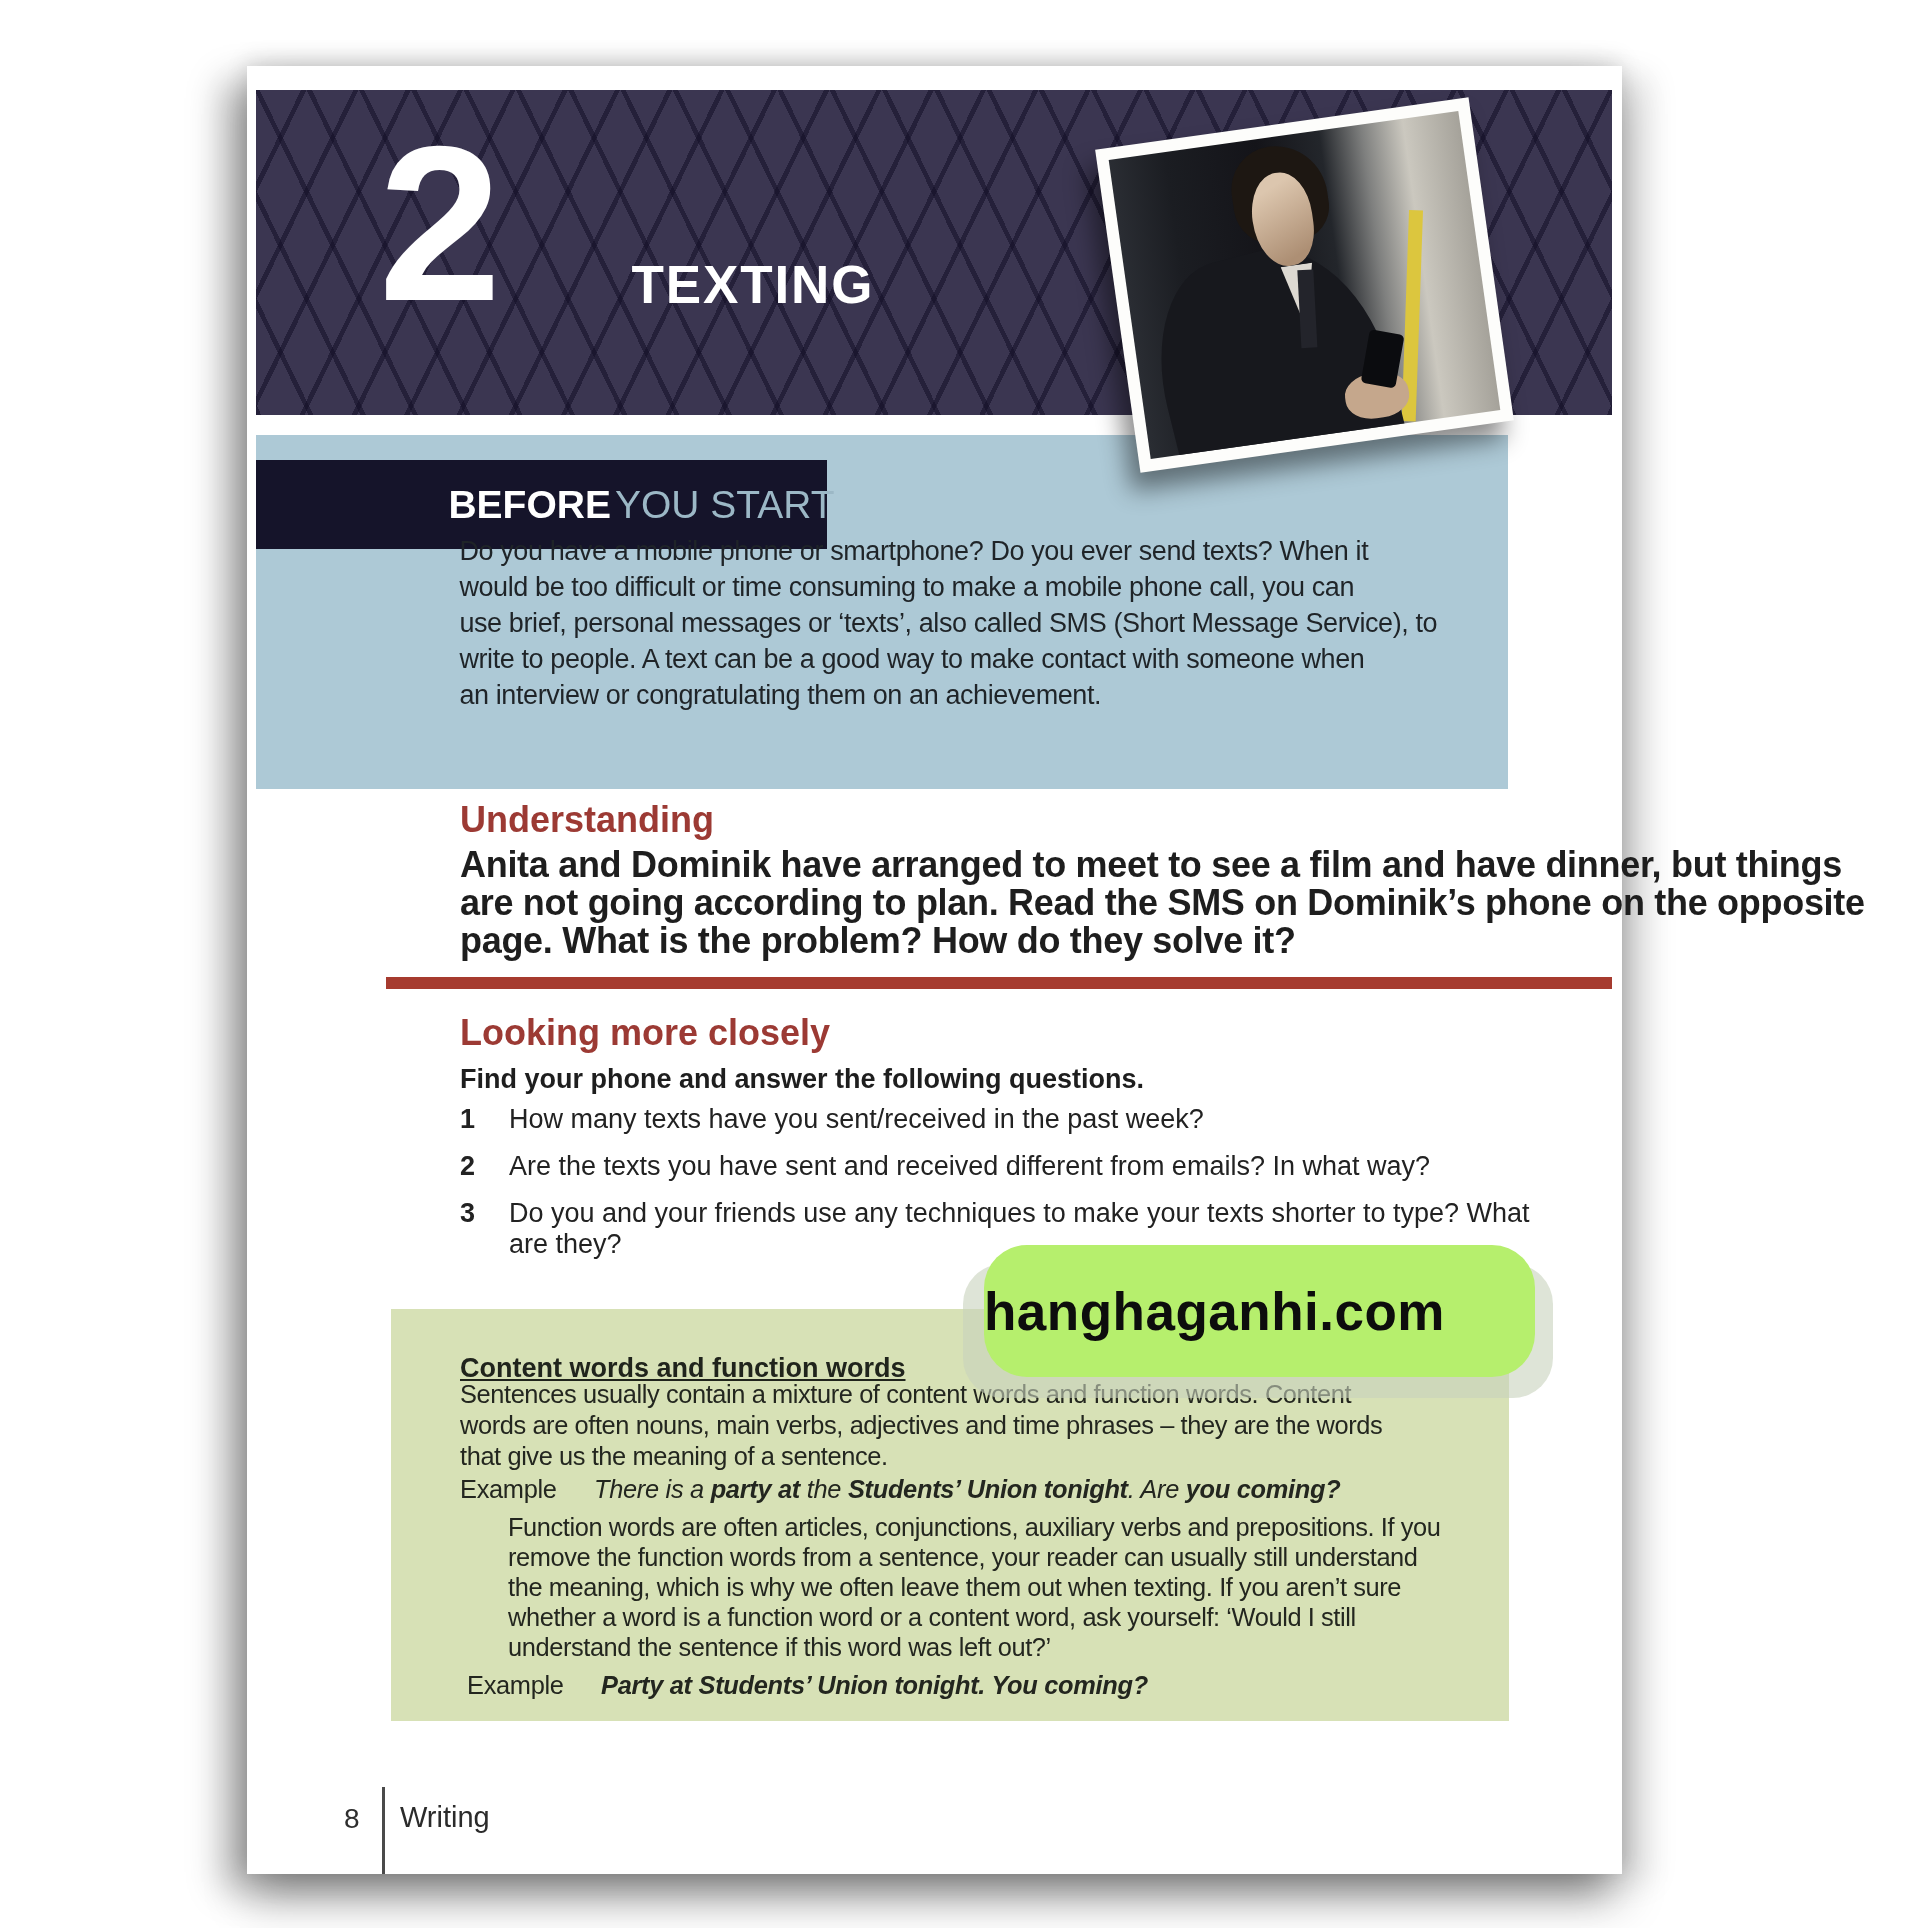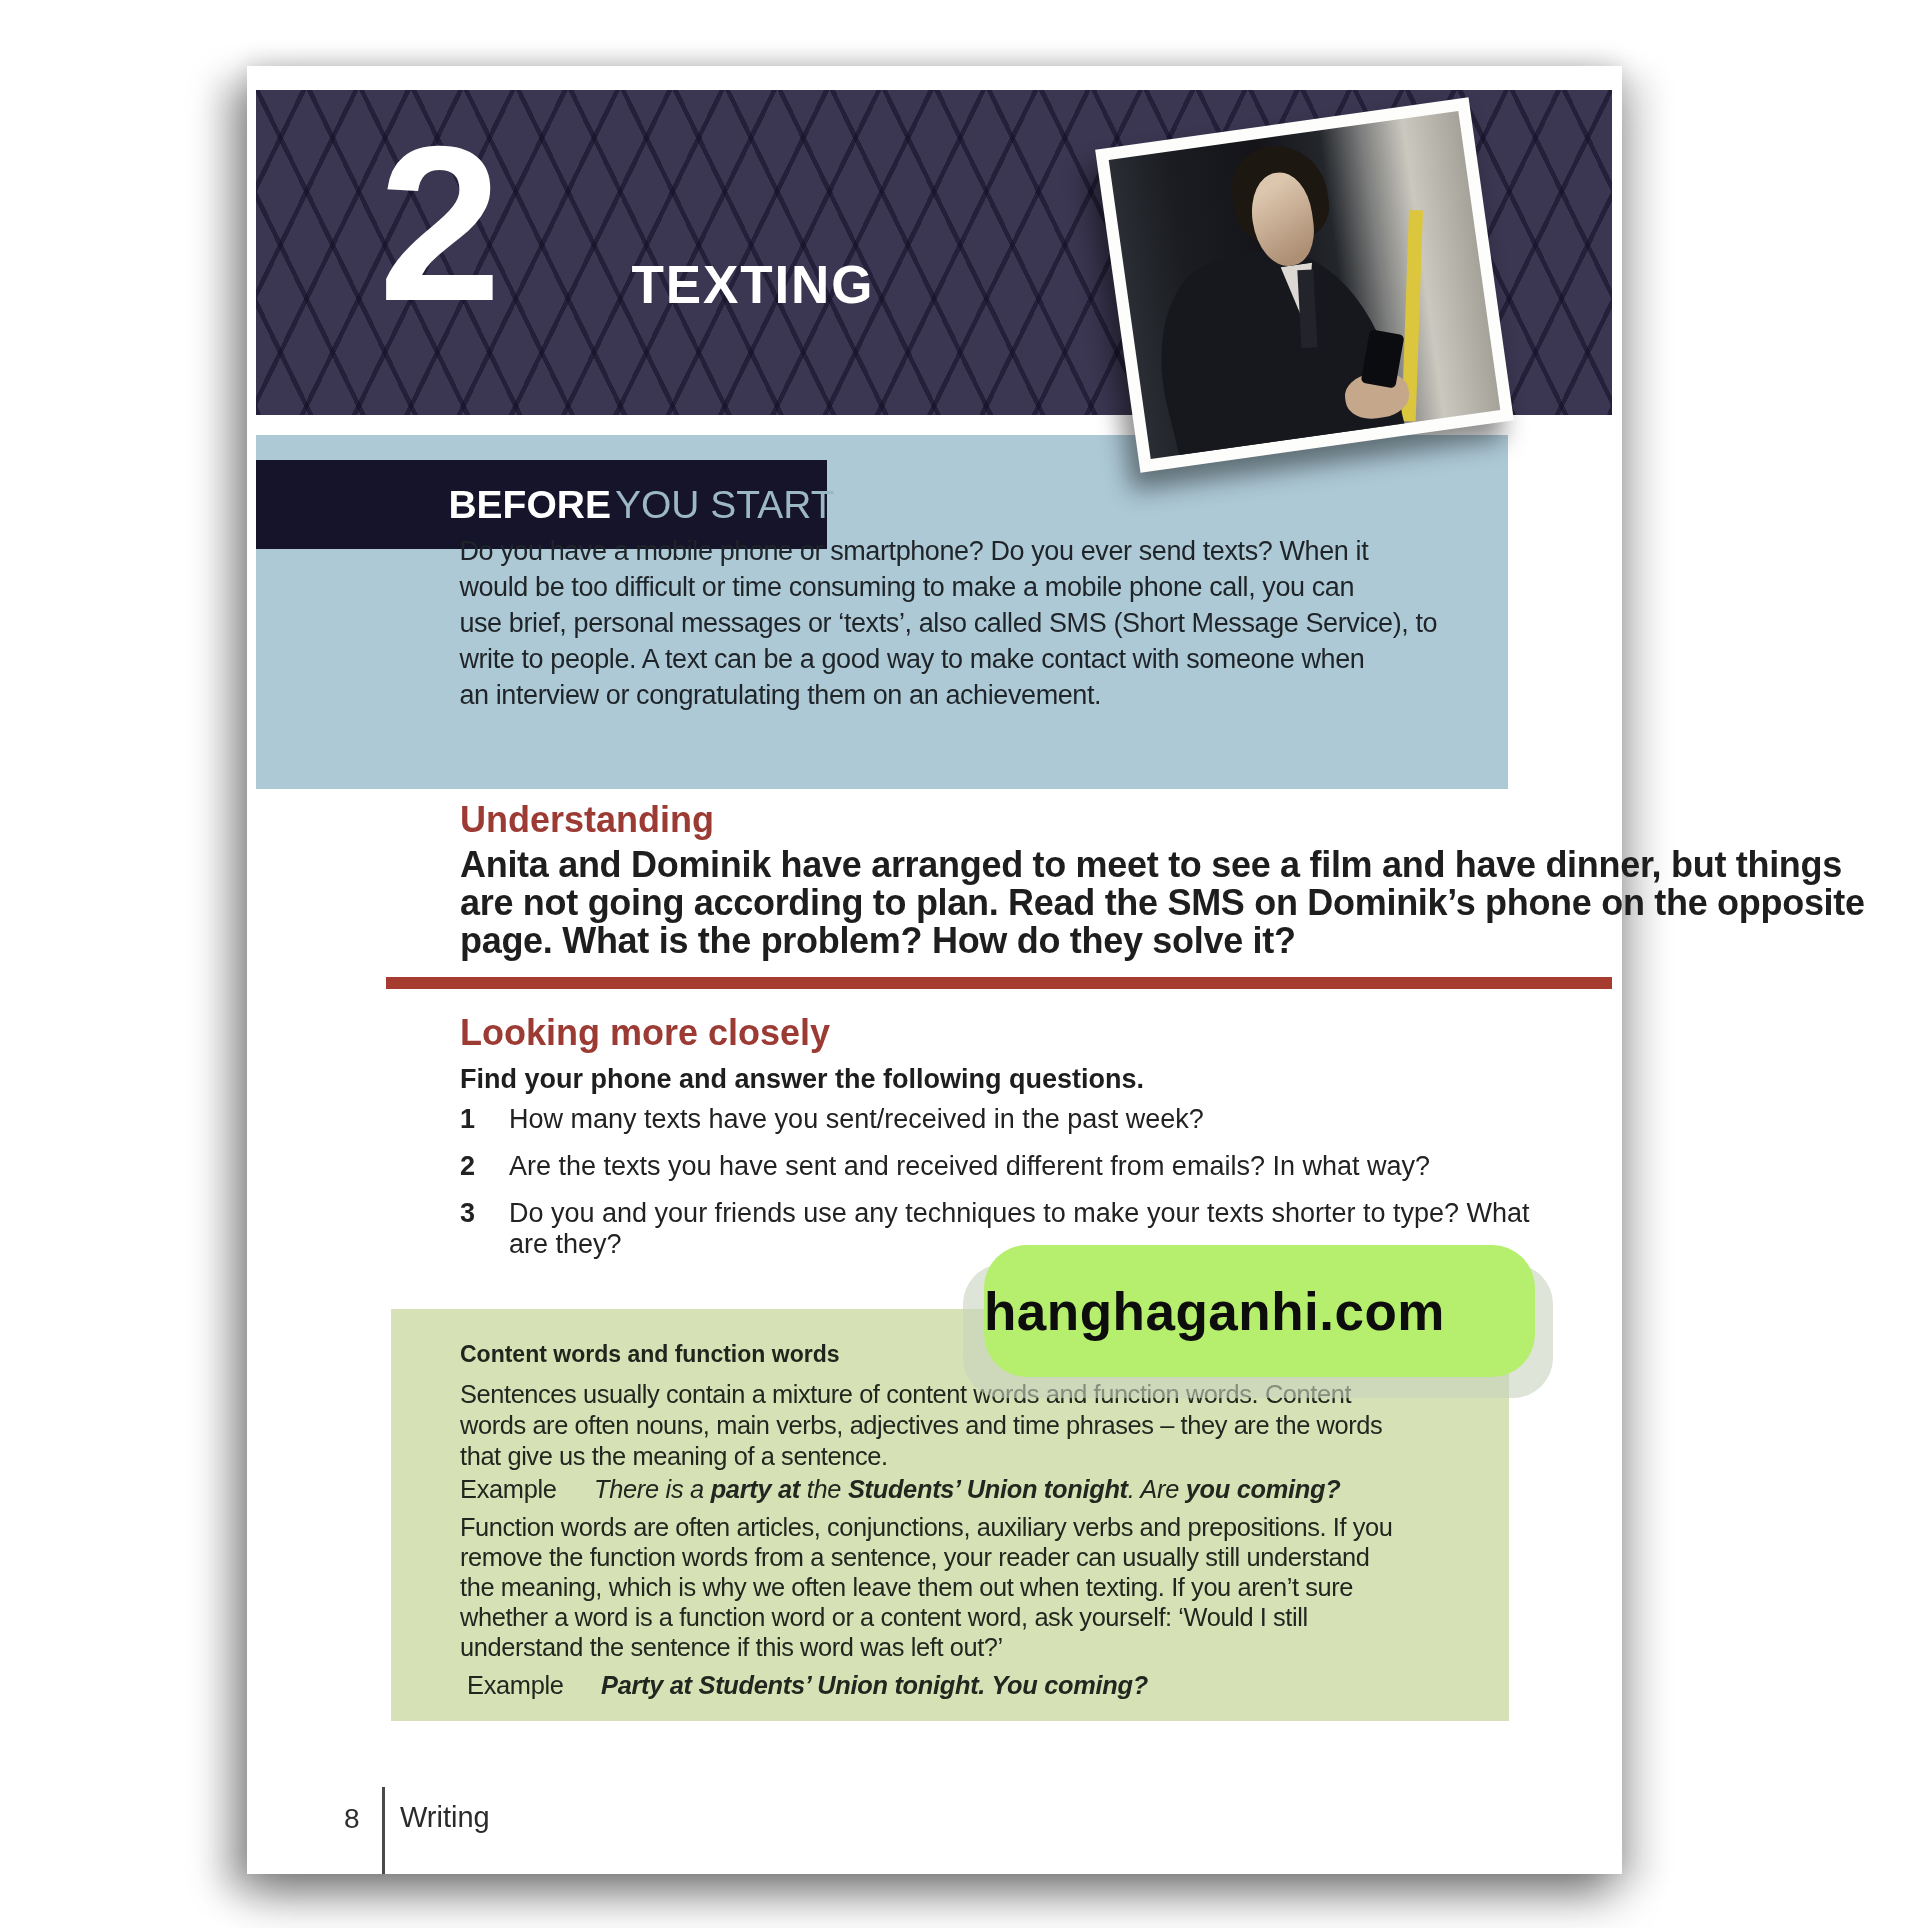--- a/index.html
+++ b/index.html
@@ -58,24 +58,24 @@
   
   .red-heading{position:absolute;font-size:36px;font-weight:bold;color:#9c3a34;white-space:nowrap;}
   .understanding-p{position:absolute;left:213px;top:780px;font-size:36px;line-height:38px;font-weight:bold;color:#1e1e1e;letter-spacing:-0.3px;}
   .rule{position:absolute;left:139px;top:911px;width:1226px;height:12.2px;background:#a63b2f;}
   .find-intro{position:absolute;left:213px;top:998px;font-size:27px;font-weight:bold;color:#1e1e1e;white-space:nowrap;text-align:right;}
   .questions{position:absolute;left:213px;top:1038px;display:flex;flex-direction:column;gap:16px;}
   .q-row{display:flex;font-size:27px;line-height:31px;color:#222;}
   .q-num{font-weight:bold;width:49px;flex:0 0 49px;}
   
   .green-box{position:absolute;left:144px;top:1243px;width:1118px;height:412px;background:#d7e1b6;z-index:1;}
-  .gb-h{position:absolute;left:69px;top:32px;font-size:23px;font-weight:bold;color:#20241c;white-space:nowrap;}
+  .gb-h{position:absolute;left:69px;top:44px;font-size:27px;font-weight:bold;color:#20241c;white-space:nowrap;text-decoration:underline;}
   .gb-p{position:absolute;left:69px;font-size:25.4px;color:#23261f;letter-spacing:-0.4px;}
   .gb-p1{top:70px;line-height:31px;}
-  .gb-p2{top:203px;line-height:30px;}
+  .gb-p2{top:203px;line-height:30px;margin-left:48px;}
   .gb-ex{position:absolute;left:69px;font-size:25.4px;color:#23261f;white-space:nowrap;letter-spacing:-0.3px;}
   .gb-ex1{top:166px;}
   .gb-ex2{top:362px;margin-left:7px;}
   .ex-label{display:inline-block;width:134px;font-style:normal;}
   .it{font-style:italic;}
   .bi{font-style:italic;font-weight:bold;}
   
   .wm-shadow{position:absolute;left:716px;top:1198px;width:590px;height:134px;border-radius:40px;background:rgba(200,210,188,0.6);z-index:2;}
   .wm-pill{
     position:absolute;left:737px;top:1179px;width:551px;height:132px;border-radius:43px;background:#b6ef6d;

